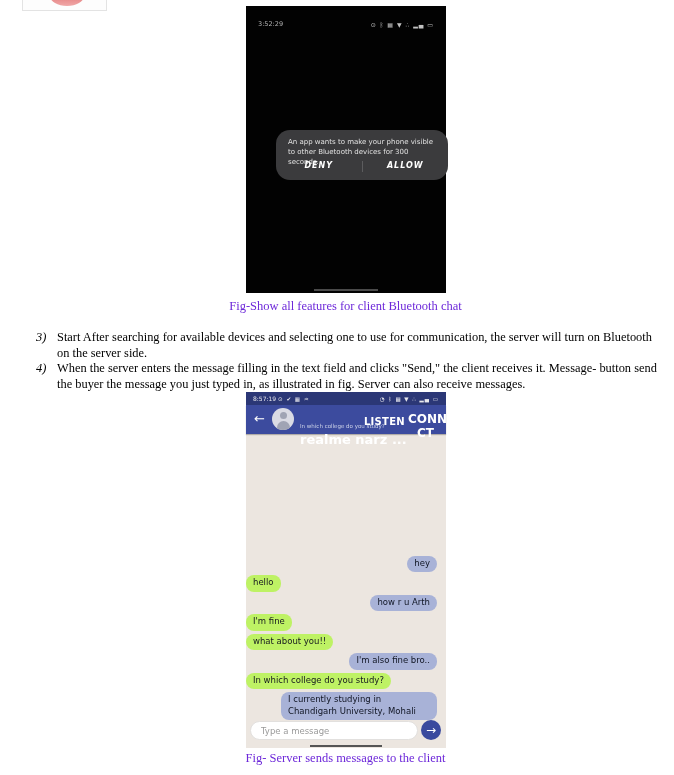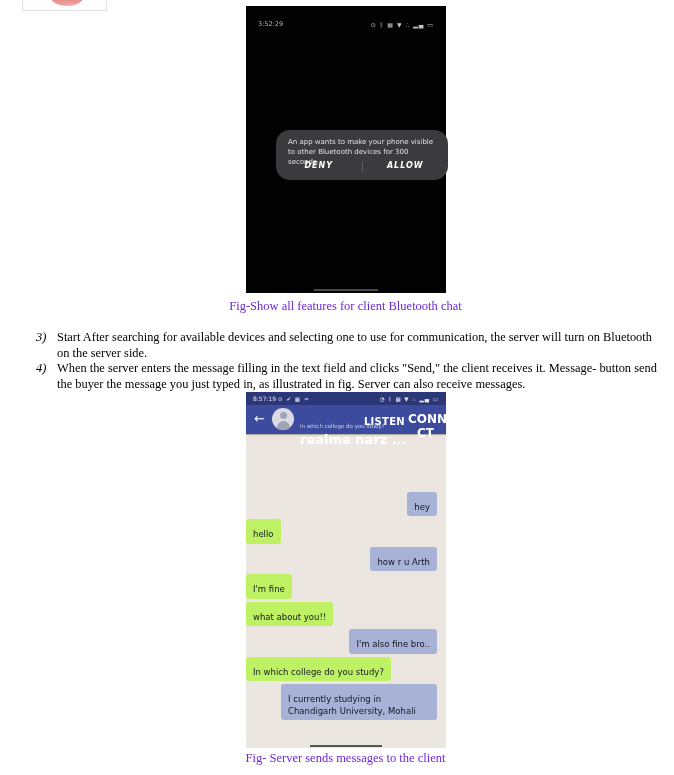--- a/index.html
+++ b/index.html
@@ -74,21 +74,21 @@
   .p2-title{position:absolute;left:54px;top:4px;font-size:13px;font-weight:bold;white-space:nowrap;margin-top:23px;}
   .p2-subtitle{position:absolute;left:54px;top:17.5px;font-size:5.5px;color:#ccd2e8;white-space:nowrap;}
   .p2-listen{position:absolute;right:41px;top:11px;font-size:10px;font-weight:bold;letter-spacing:.3px;cursor:pointer;}
   .p2-connect{position:absolute;right:3px;top:7px;width:35px;font-size:12px;font-weight:bold;text-align:center;line-height:1.2;cursor:pointer;}
 
   .messages{
     position:absolute;left:0;right:0;top:42px;bottom:28px;
     display:flex;flex-direction:column;justify-content:flex-end;gap:3px;overflow:hidden;
   }
   .bubble{
-    font-size:8.5px;line-height:1.35;padding:10px 7px 3px;border-radius:3px;
+    font-size:8.5px;line-height:1.35;padding:2px 7px 3px;border-radius:8px;
     max-width:142px;width:fit-content;color:#15181f;
   }
   .bubble.left{align-self:flex-start;background:#bef264;}
   .bubble.right{align-self:flex-end;margin-right:9px;background:#a8b2d7;color:#101523;}
 
   .composer{position:absolute;left:0;right:0;bottom:8px;height:19px;}
   .composer input{
     position:absolute;left:4px;top:0;width:168px;height:19px;box-sizing:border-box;
     border-radius:10px;border:1px solid #e2e0de;background:#fff;
     font-size:8.5px;padding:0 10px;color:#333;outline:none;
@@ -154,16 +154,22 @@
     <div class="bubble right">hey</div>
     <div class="bubble left">hello</div>
     <div class="bubble right">how r u Arth</div>
     <div class="bubble left">I'm fine</div>
     <div class="bubble left">what about you!!</div>
     <div class="bubble right">I'm also fine bro..</div>
     <div class="bubble left">In which college do you study?</div>
     <div class="bubble right">I currently studying in Chandigarh University, Mohali</div>
   </div>
 
+  <div class="composer">
+    <input type="text" placeholder="Type a message" style="">
+    <div class="send-btn">
+        <span>→</span>
+      </div>
+  </div>
   <div class="nav-hint2"></div>
 </div>
 
 <div class="caption" id="caption2">Fig- Server sends messages to the client</div>
 
 </body></html>

